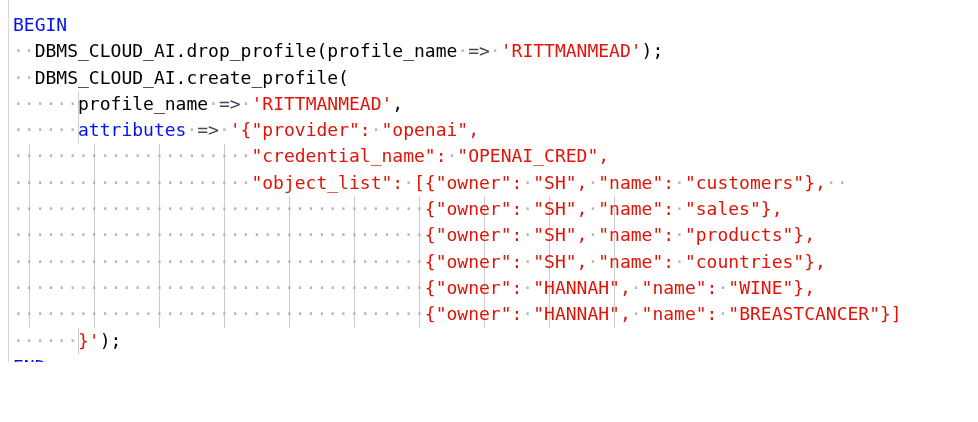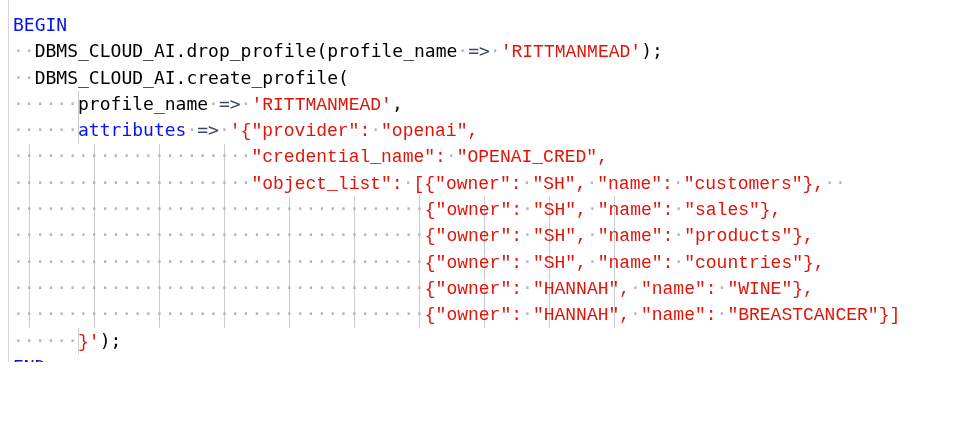--- a/index.html
+++ b/index.html
@@ -19,21 +19,21 @@
   #guides{position:absolute;left:0;top:0;width:100%;height:100%;z-index:0;}
   .guide{position:absolute;width:1px;background:var(--guide,#cccccc);}
   pre#code{
     margin:0;position:absolute;left:13px;top:12px;z-index:1;
     font:inherit;
   }
   .line{height:26.3px;white-space:pre;}
   .tok-kw{color:var(--kw,#0712f0);}
   .tok-pl{color:var(--pl,#000000);}
   .tok-op{color:var(--op,#3f4b5a);}
-  .tok-str{color:var(--str,#e01408);font-family:Liberation Mono, monospace;}
+  .tok-str{color:var(--str,#e01408);}
   .tok-ws{color:var(--wsdot,#b6b6b6);}
 </style>
 </head>
 <body>
 
 <div class="screen" style="--bg: #ffffff; --kw: #0712f0; --pl: #000000; --op: #3f4b5a; --str: #e01408; --wsdot: #b6b6b6; --guide: #cccccc; --border: #d6d6d6;">
   <div class="margin-border"></div>
   <div id="guides">
       <div class="guide" style="left: calc(1.5ch + 13px); top: 143.5px; height: 184.1px;"></div>
       <div class="guide" style="left: calc(7.5ch + 13px); top: 143.5px; height: 184.1px;"></div>

